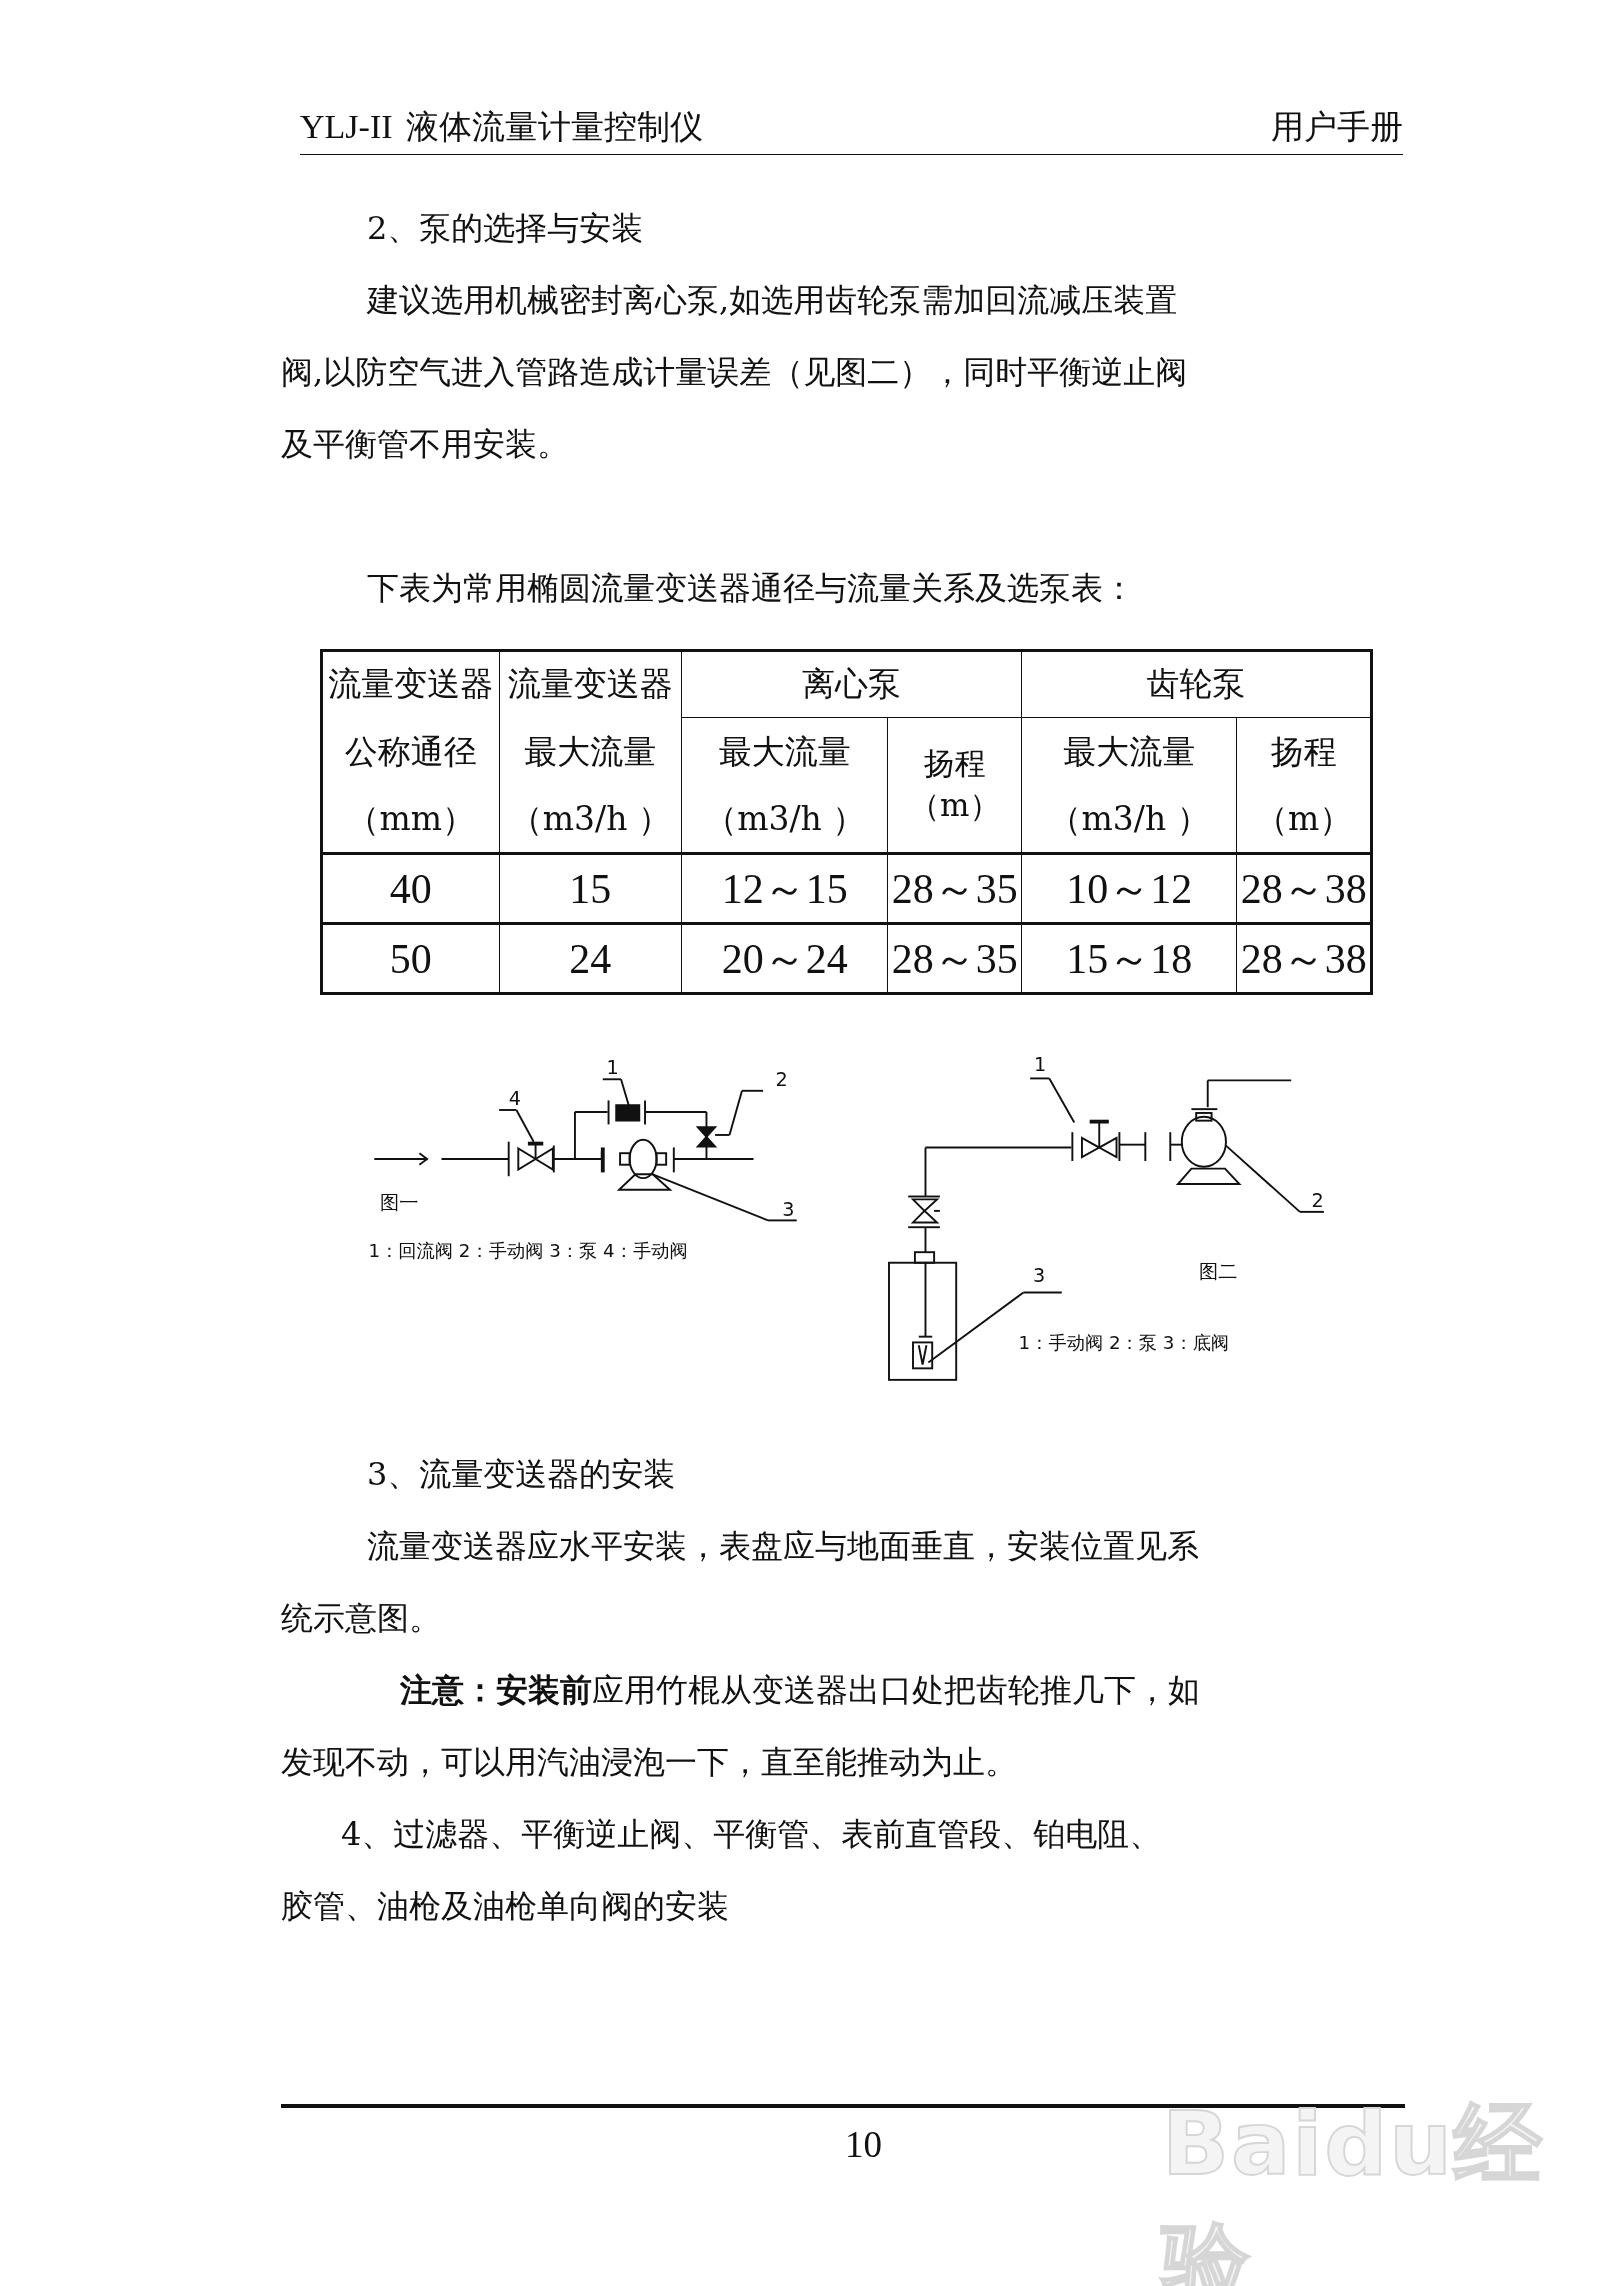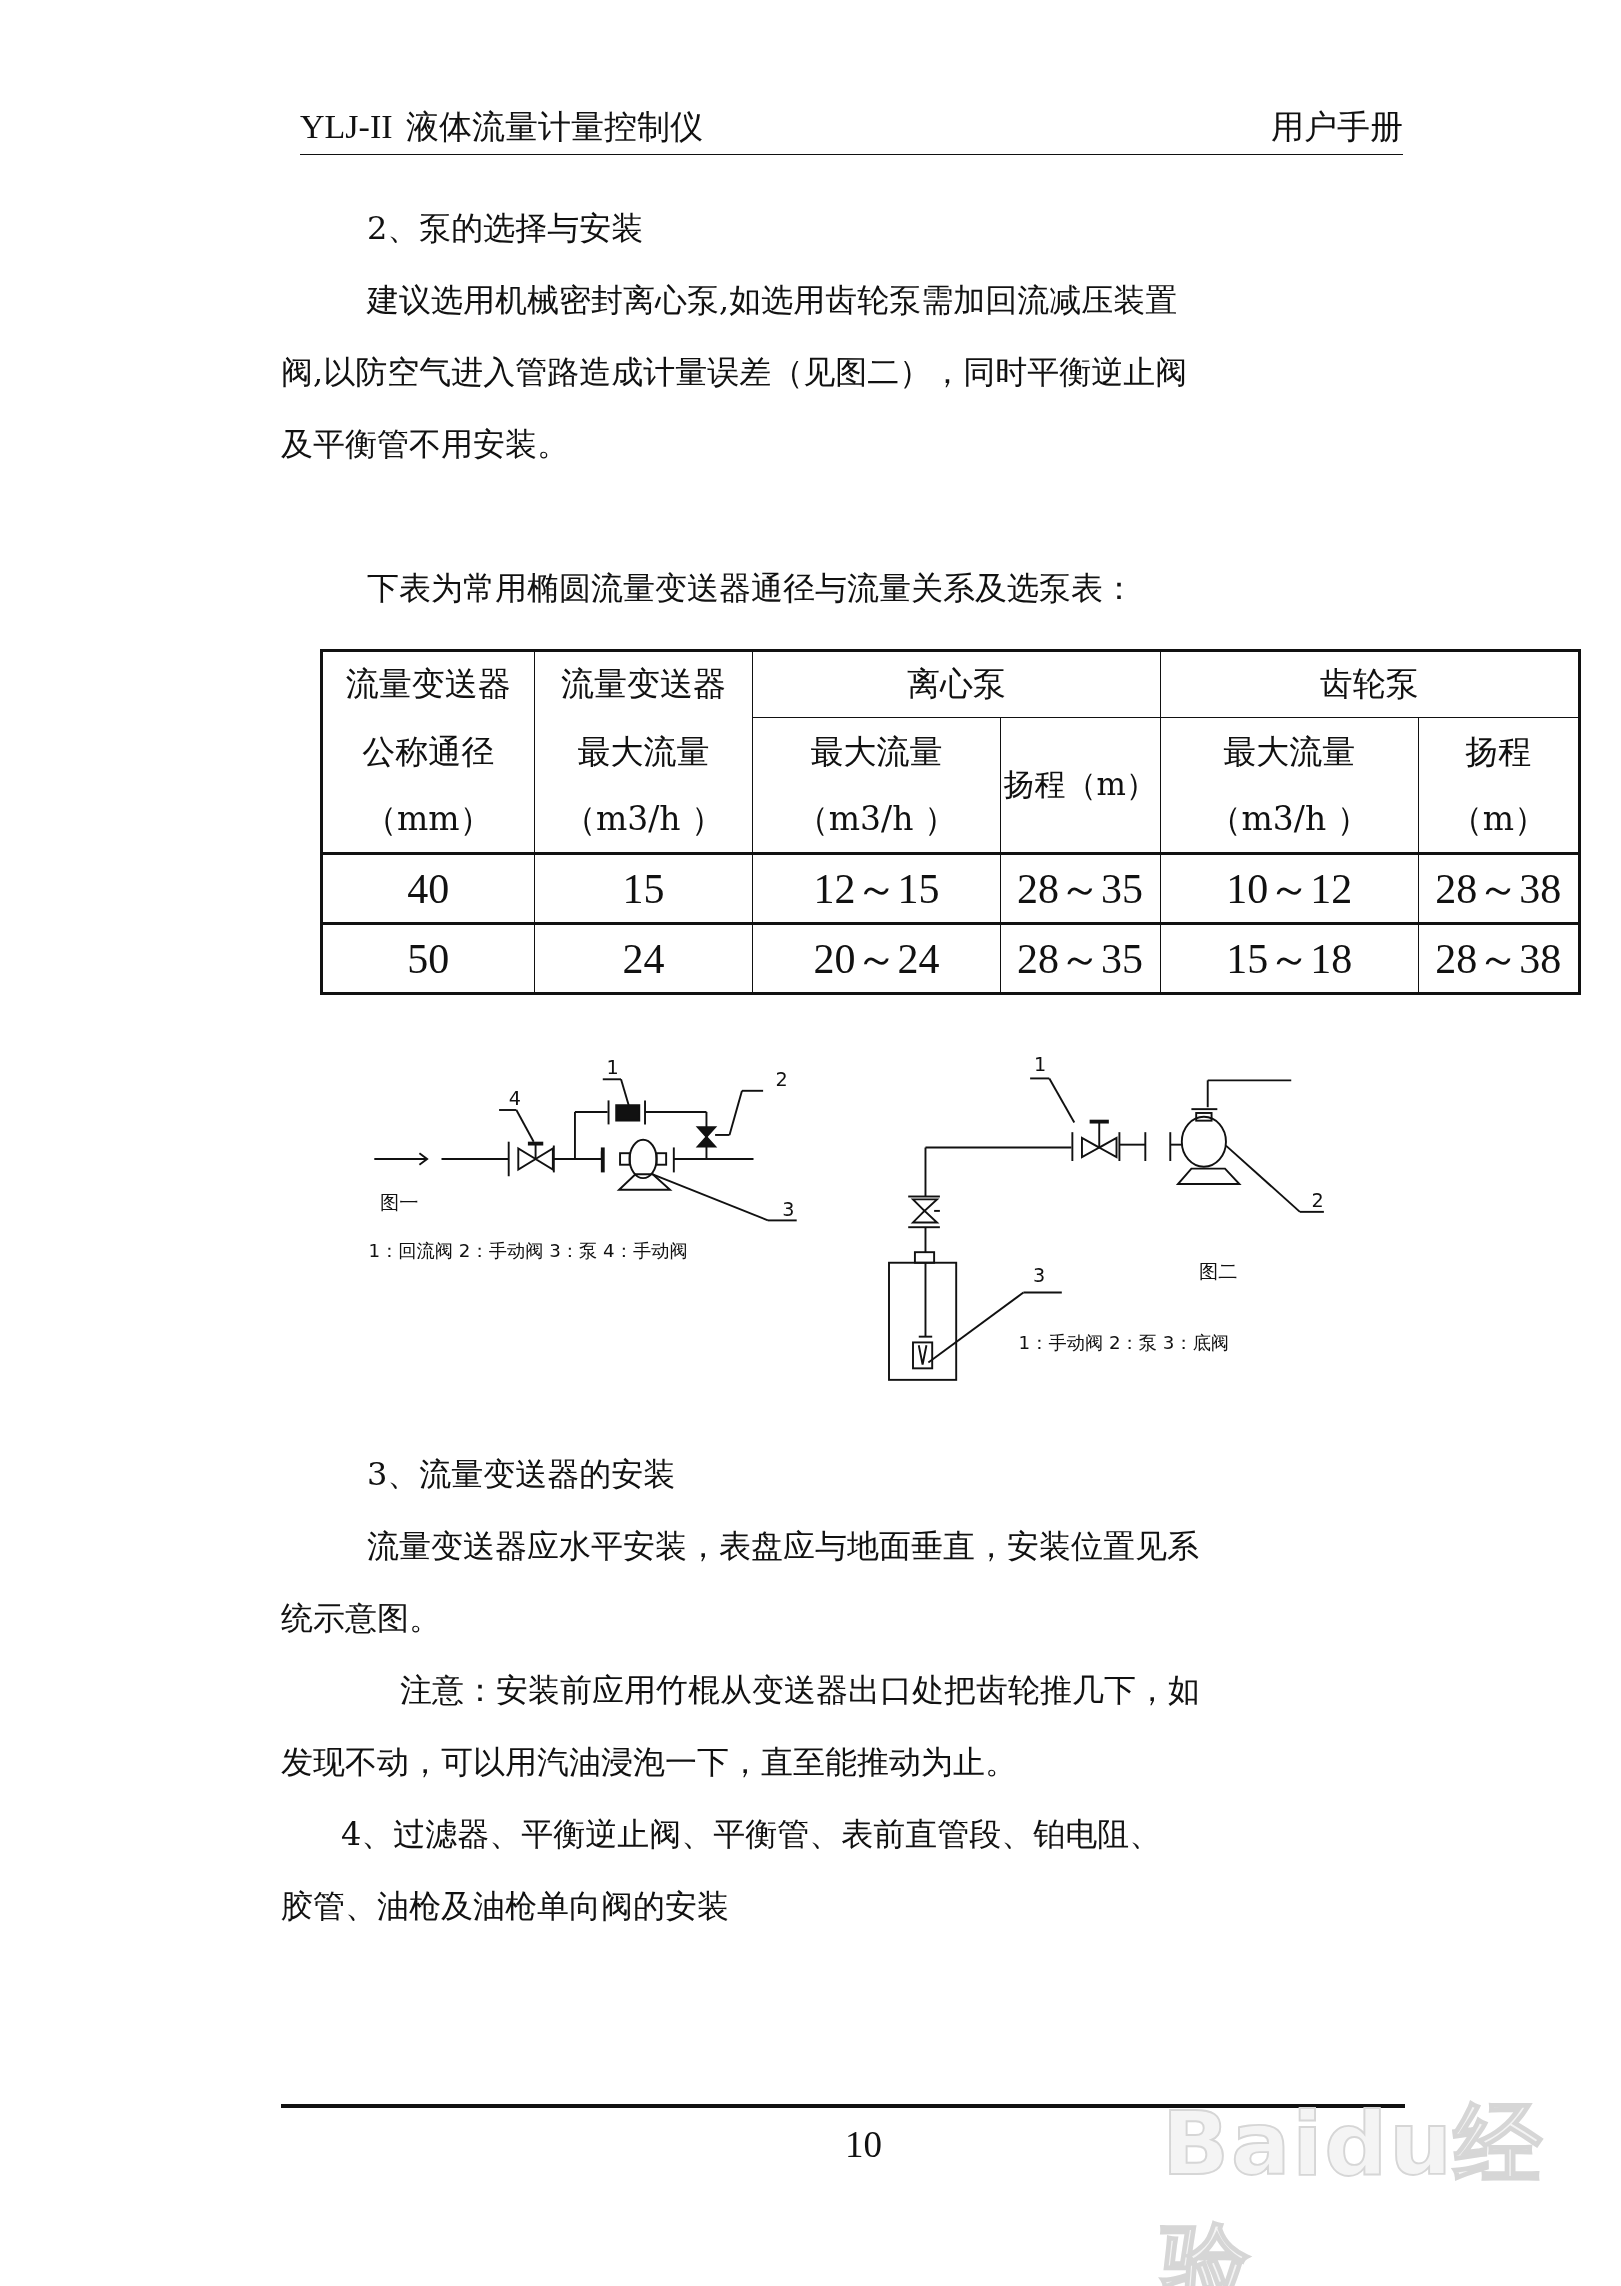--- a/index.html
+++ b/index.html
@@ -5,22 +5,22 @@
   html, body { margin:0; padding:0; background:#ffffff; }
   body { width:1622px; height:2286px; position:relative; overflow:hidden;
          font-family:"DejaVu Serif","Liberation Serif",serif; color:#111; }
   .header { position:absolute; left:300px; top:104px; width:1103px; height:50px;
             border-bottom:1.9px solid #111; }
   .header .left { position:absolute; left:0; bottom:3.8px; font-size:33px; letter-spacing:0px; }
   .header .left .model { font-family:"Liberation Serif",serif; font-size:34px; margin-right:13.4px; }
   .header .right { position:absolute; right:0; bottom:3.8px; font-size:33px; }
   .para { position:absolute; left:281px; width:1134px; font-size:32px; line-height:72px; }
   .indent { text-indent:86px; }
-  .bold { font-weight:normal; font-family:"DejaVu Sans","Liberation Sans",sans-serif; }
-  table.pump { position:absolute; left:320px; top:649px; width:1261px;
+  .bold { font-weight:bold; font-family:"DejaVu Sans","Liberation Sans",sans-serif; }
+  table.pump { position:absolute; left:320px; top:649px; width:1053px;
                border-collapse:collapse; border:3.8px solid #111; font-size:33px; }
   table.pump td { border:1.9px solid #111; text-align:center; vertical-align:middle;
                   padding:0; font-family:"DejaVu Serif","Liberation Serif",serif; }
   table.pump tr.h1 td { height:65px; }
   table.pump tr.data td { height:67px; font-family:"Liberation Serif",serif; font-size:42px; }
   table.pump tr.data { border-top:3.8px solid #111; }
   .sub { line-height:67px; }
   svg text { font-family:"DejaVu Sans","Liberation Sans",sans-serif; }
   .footer-line { position:absolute; left:281px; top:2104px; width:1124px; height:0;
                  border-top:4.8px solid #111; }

